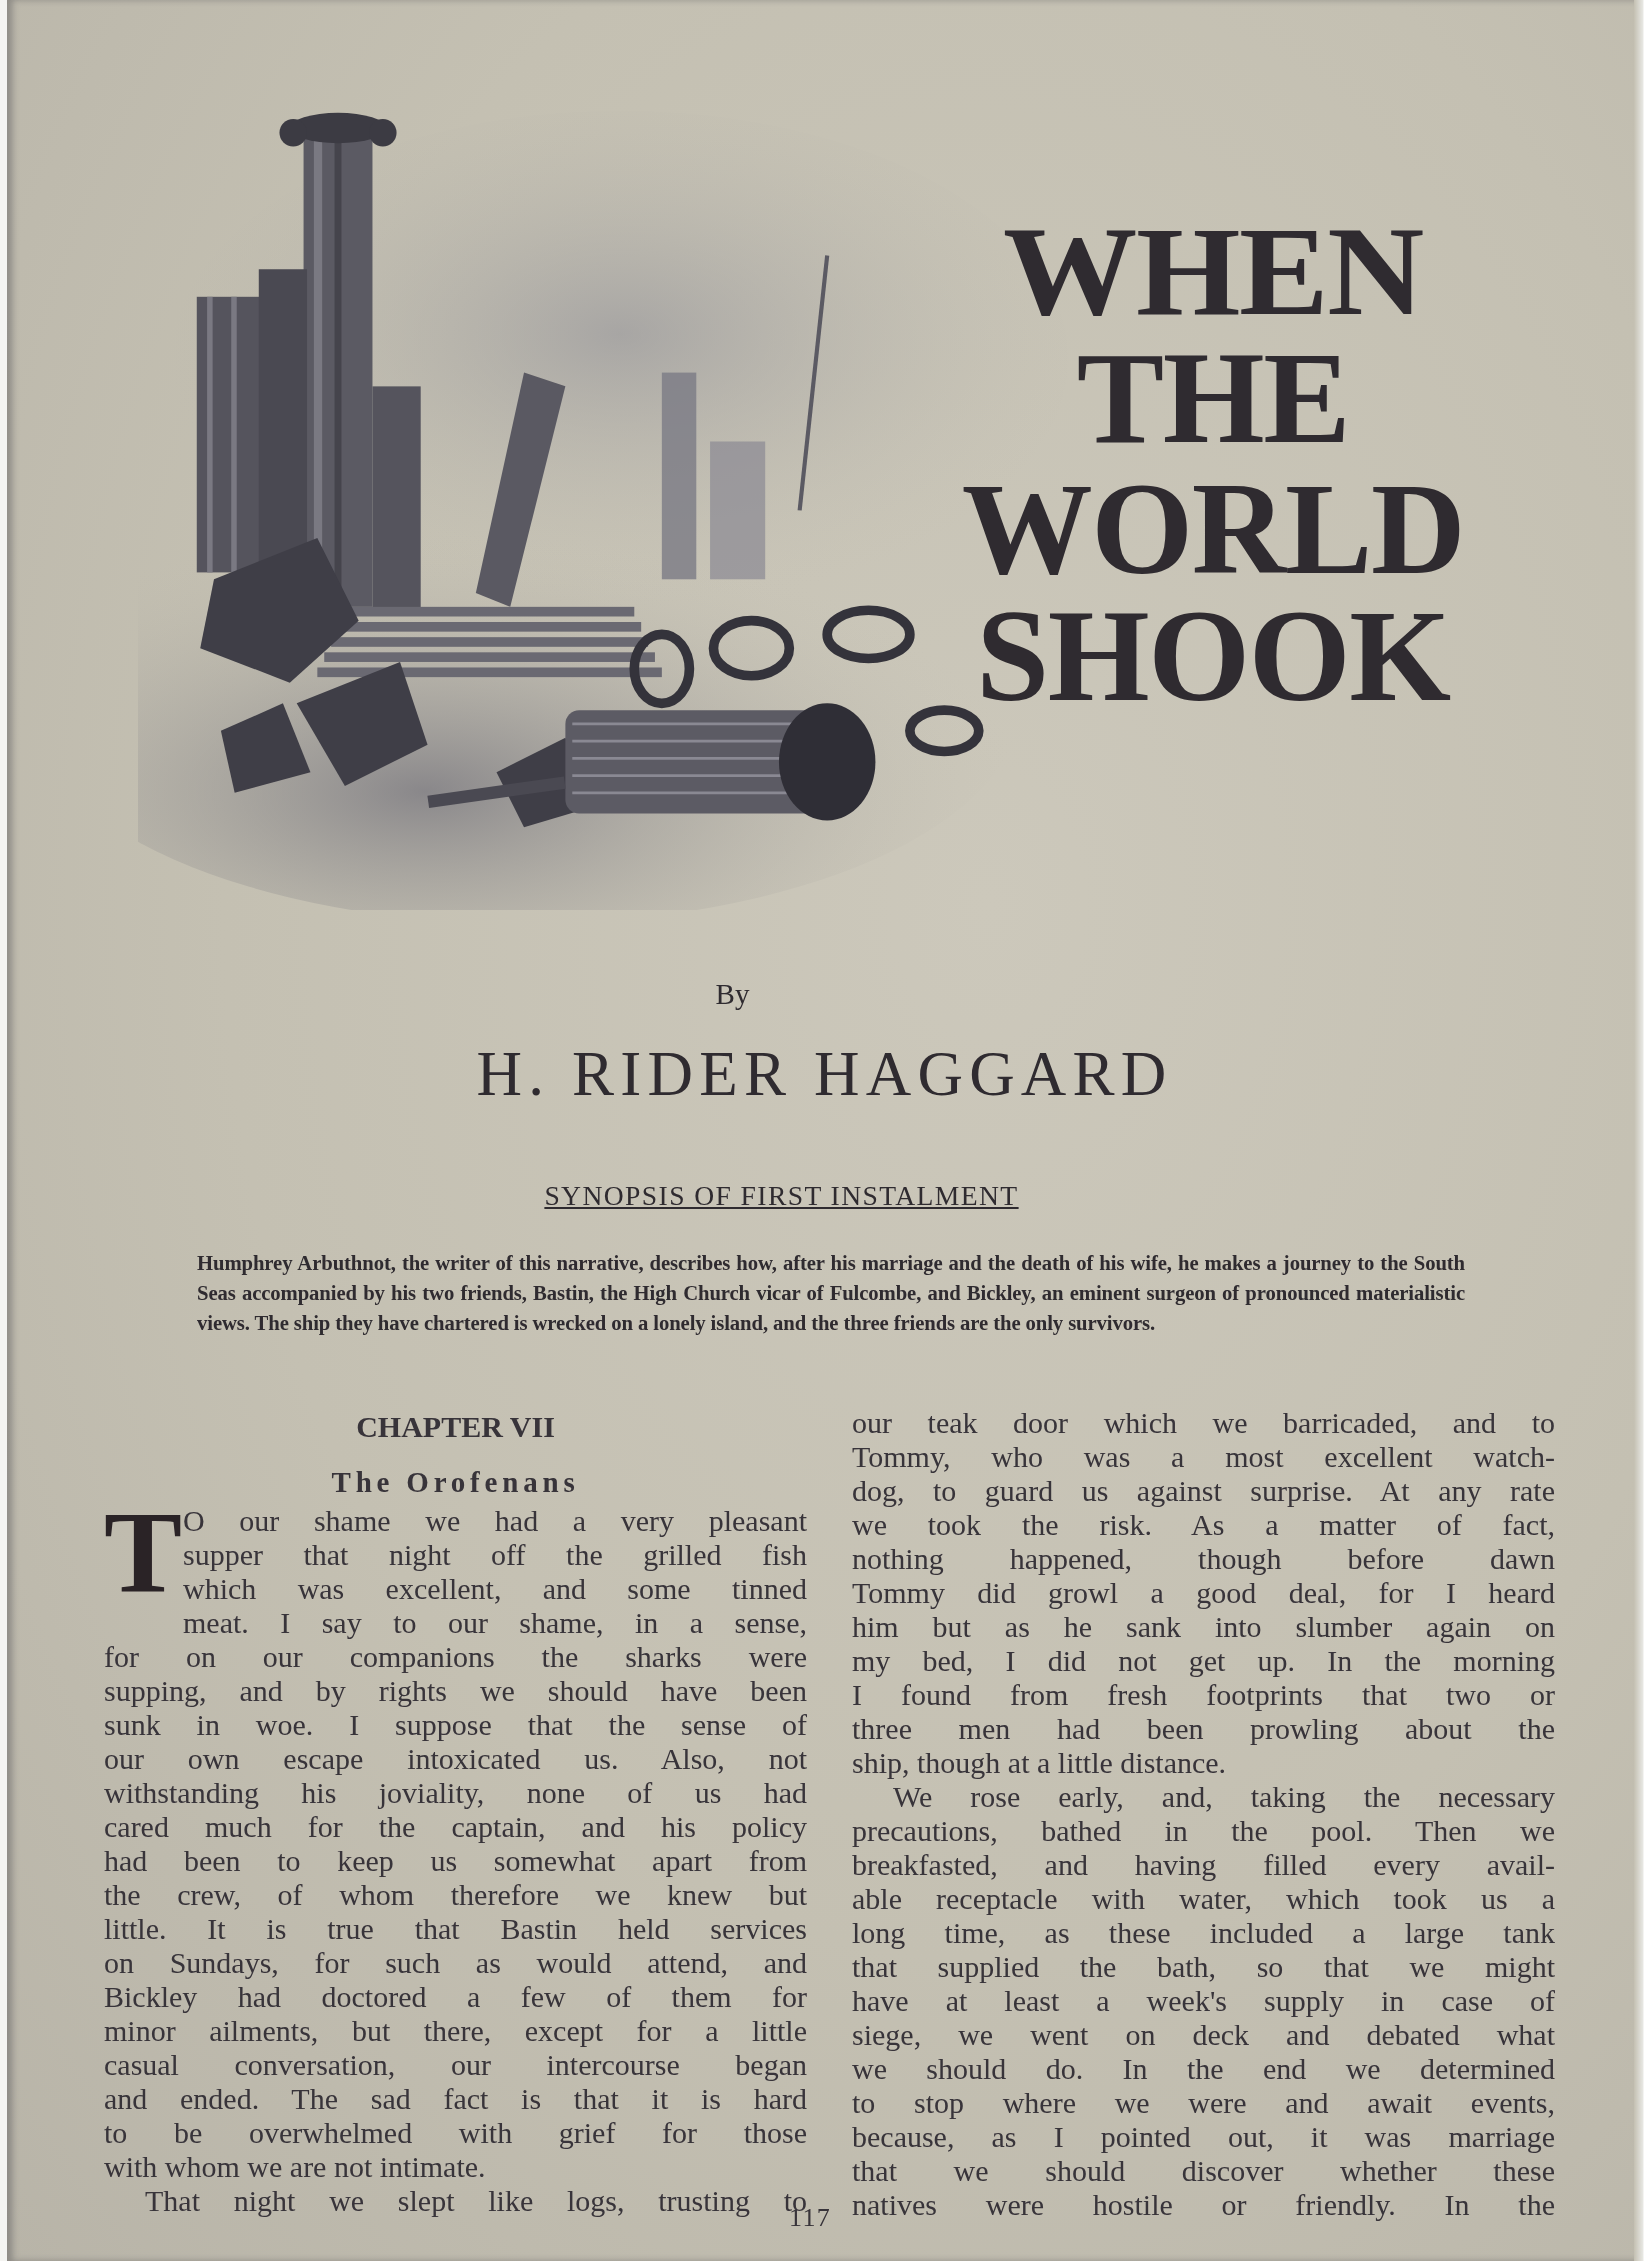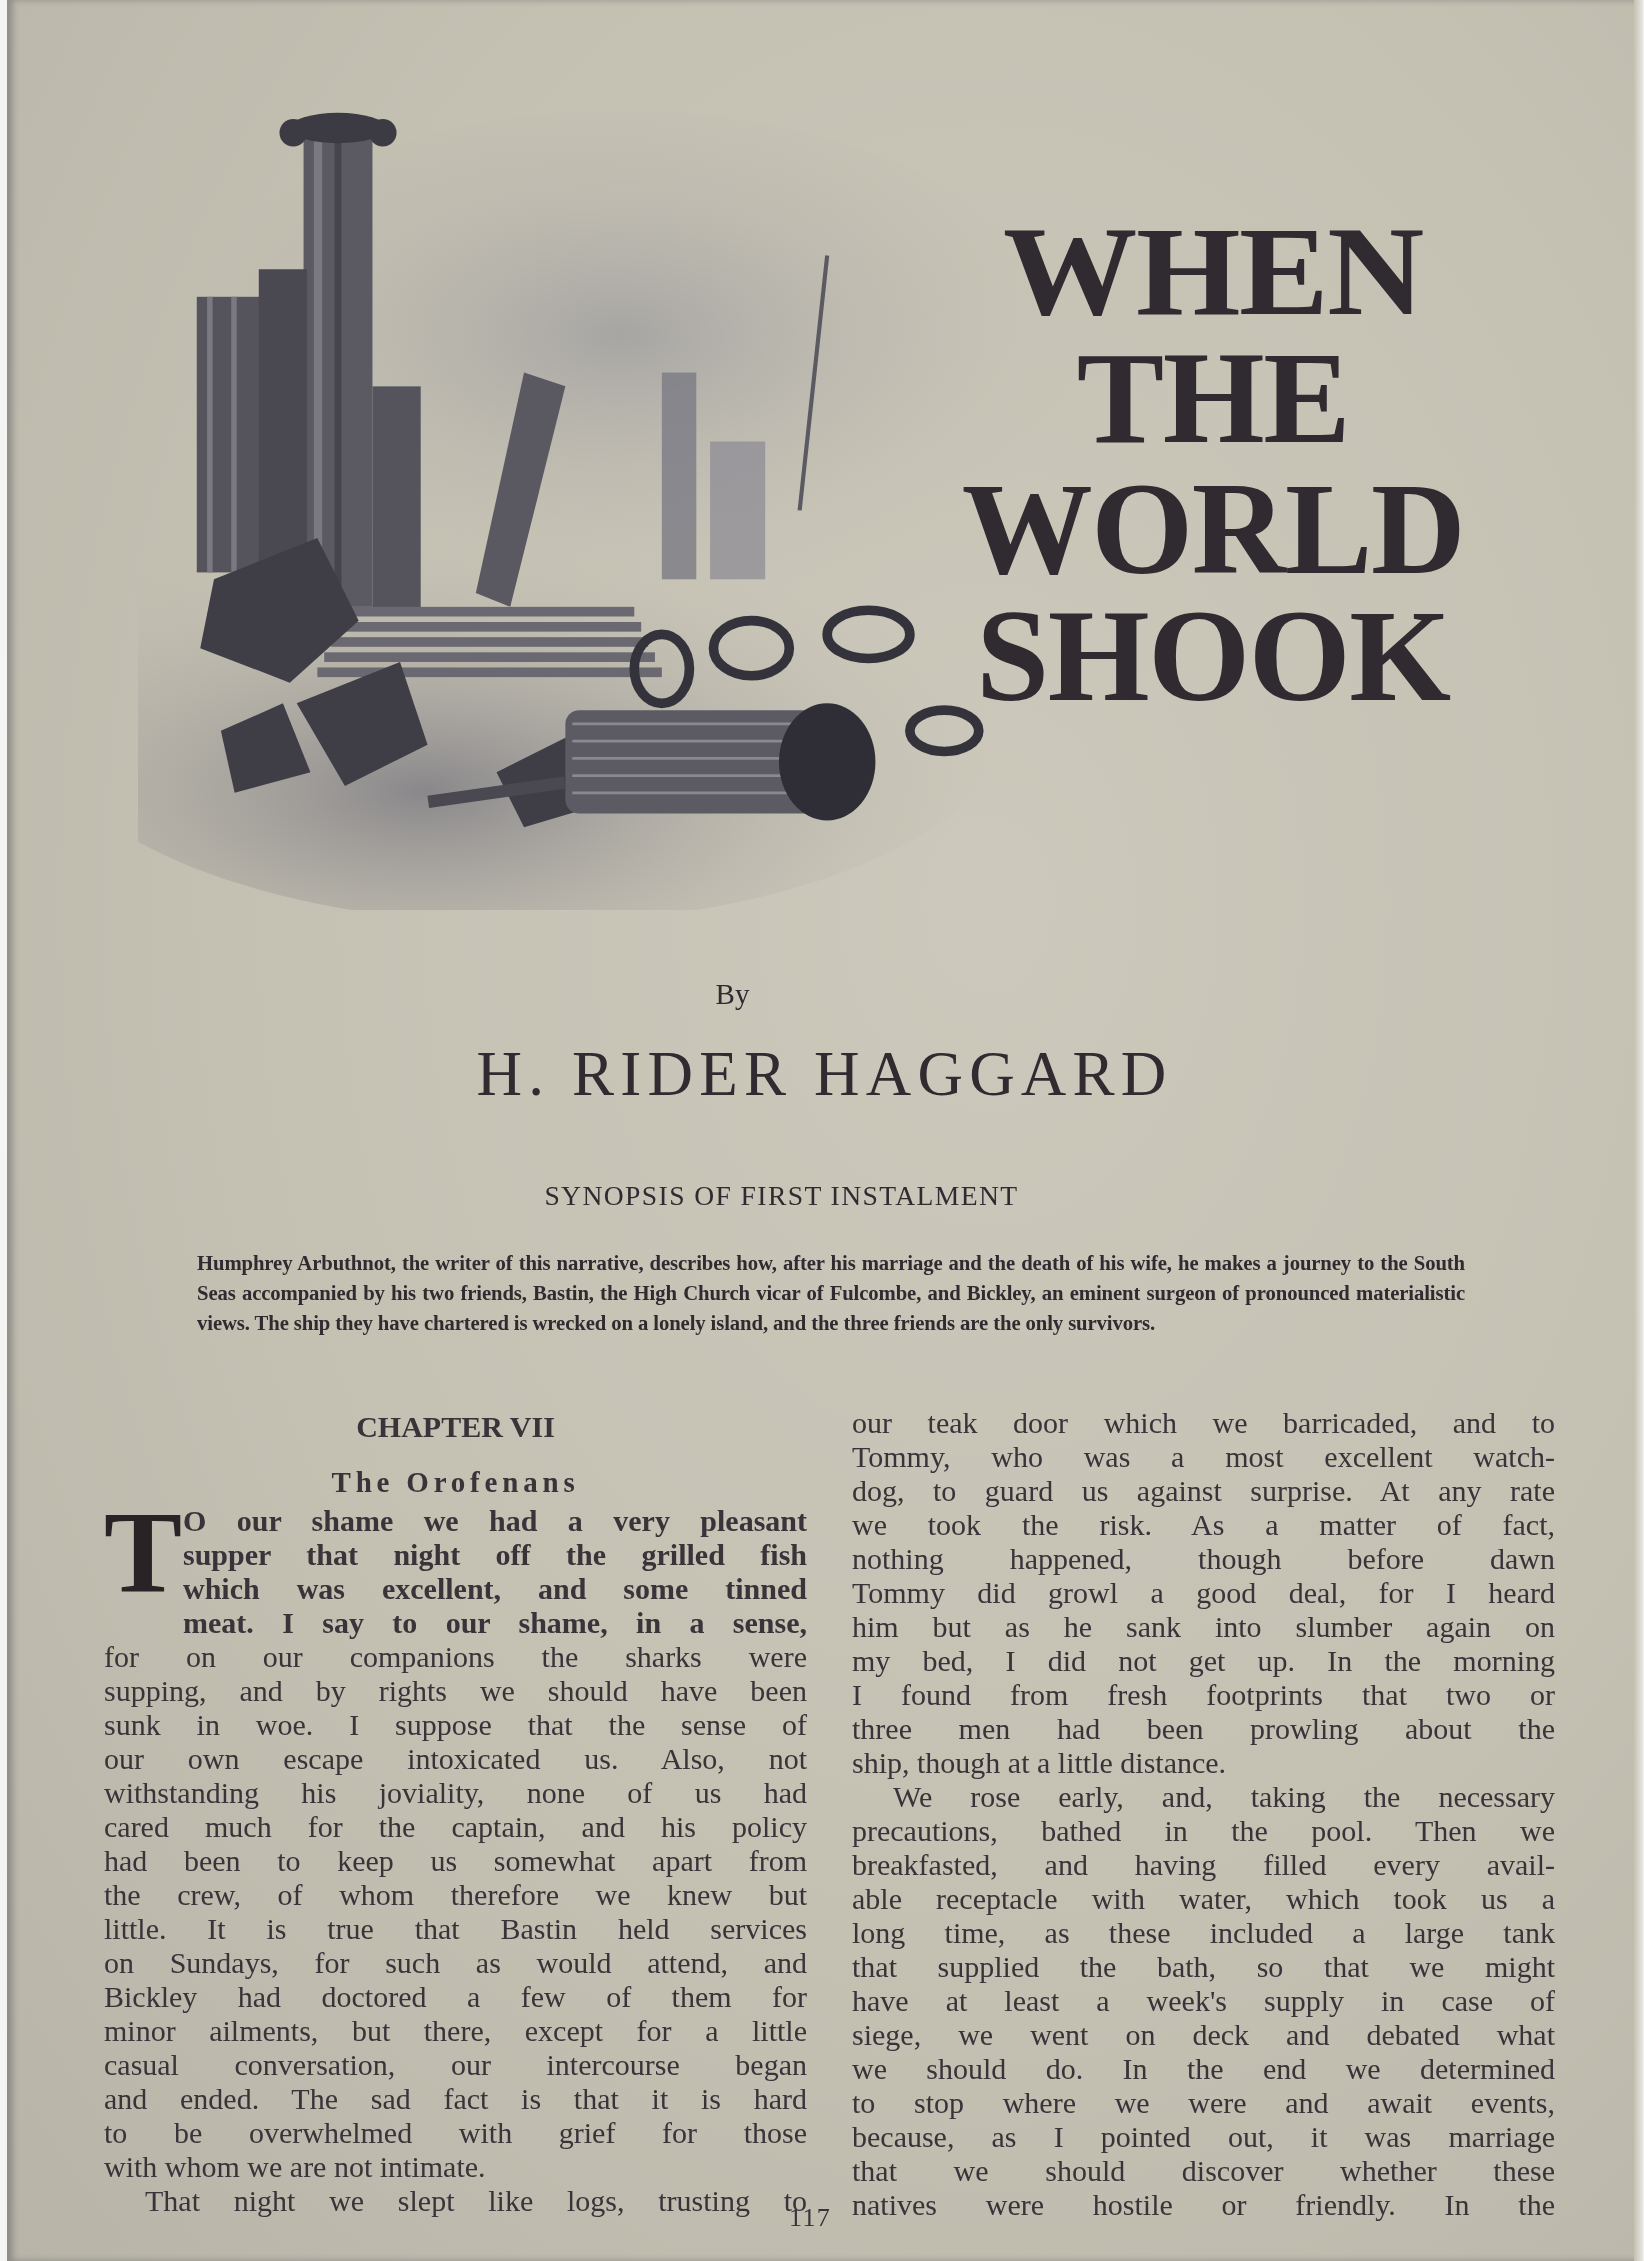--- a/index.html
+++ b/index.html
@@ -38,21 +38,21 @@
   .by {
     position:absolute; left:0; width:1451px; top:978px; text-align:center;
     font-size:29px; color:#2f2b30;
   }
   .author {
     position:absolute; left:0; width:1635px; top:1038px; text-align:center;
     font-size:63px; letter-spacing:6.2px; color:#2f2b30;
   }
   .synopsis-heading {
     position:absolute; left:0; width:1549px; top:1180px; text-align:center;
-    font-size:27.6px; letter-spacing:1.4px; color:#2f2b30;
+    font-size:27.6px; letter-spacing:1.4px; color:#2f2b30;text-decoration:underline;
   }
   .synopsis-body {
     position:absolute; left:190px; width:1268px; top:1248px;
     font-size:20.7px; line-height:30px; text-align:justify; color:#2f2b30;
     font-weight:bold; letter-spacing:-0.1px;
   }
 
   
   .col {
     position:absolute; top:1406px; width:703px;
@@ -62,21 +62,21 @@
   .col-right { left:845px; }
   .chapter-head {
     text-align:center; font-size:30px; font-weight:bold; line-height:40px; margin-top:1.4px;
   }
   .chapter-sub {
     text-align:center; font-size:29px; font-weight:bold; letter-spacing:4.8px; line-height:43px;margin-top:14px;
   }
   .line { display:block; text-align:justify; text-align-last:justify; white-space:nowrap; height:34px; }
   .line.last { text-align-last:left; }
   .line.indent { padding-left:41px; }
-  .line.drop { padding-left:79px;font-weight:bold; }
+  .line.drop { padding-left:79px; }
   .dropcap-wrap { position:relative; }
   .dropcap {
     position:absolute; left:0; top:-4.1px; font-size:117px; line-height:103px; font-weight:bold;
     color:#2a2326;
   }
   .page-number {
     position:absolute; left:782px; top:2203px; font-size:26px; letter-spacing:1.4px; color:#38343a;
   }
 </style>
 </head>

